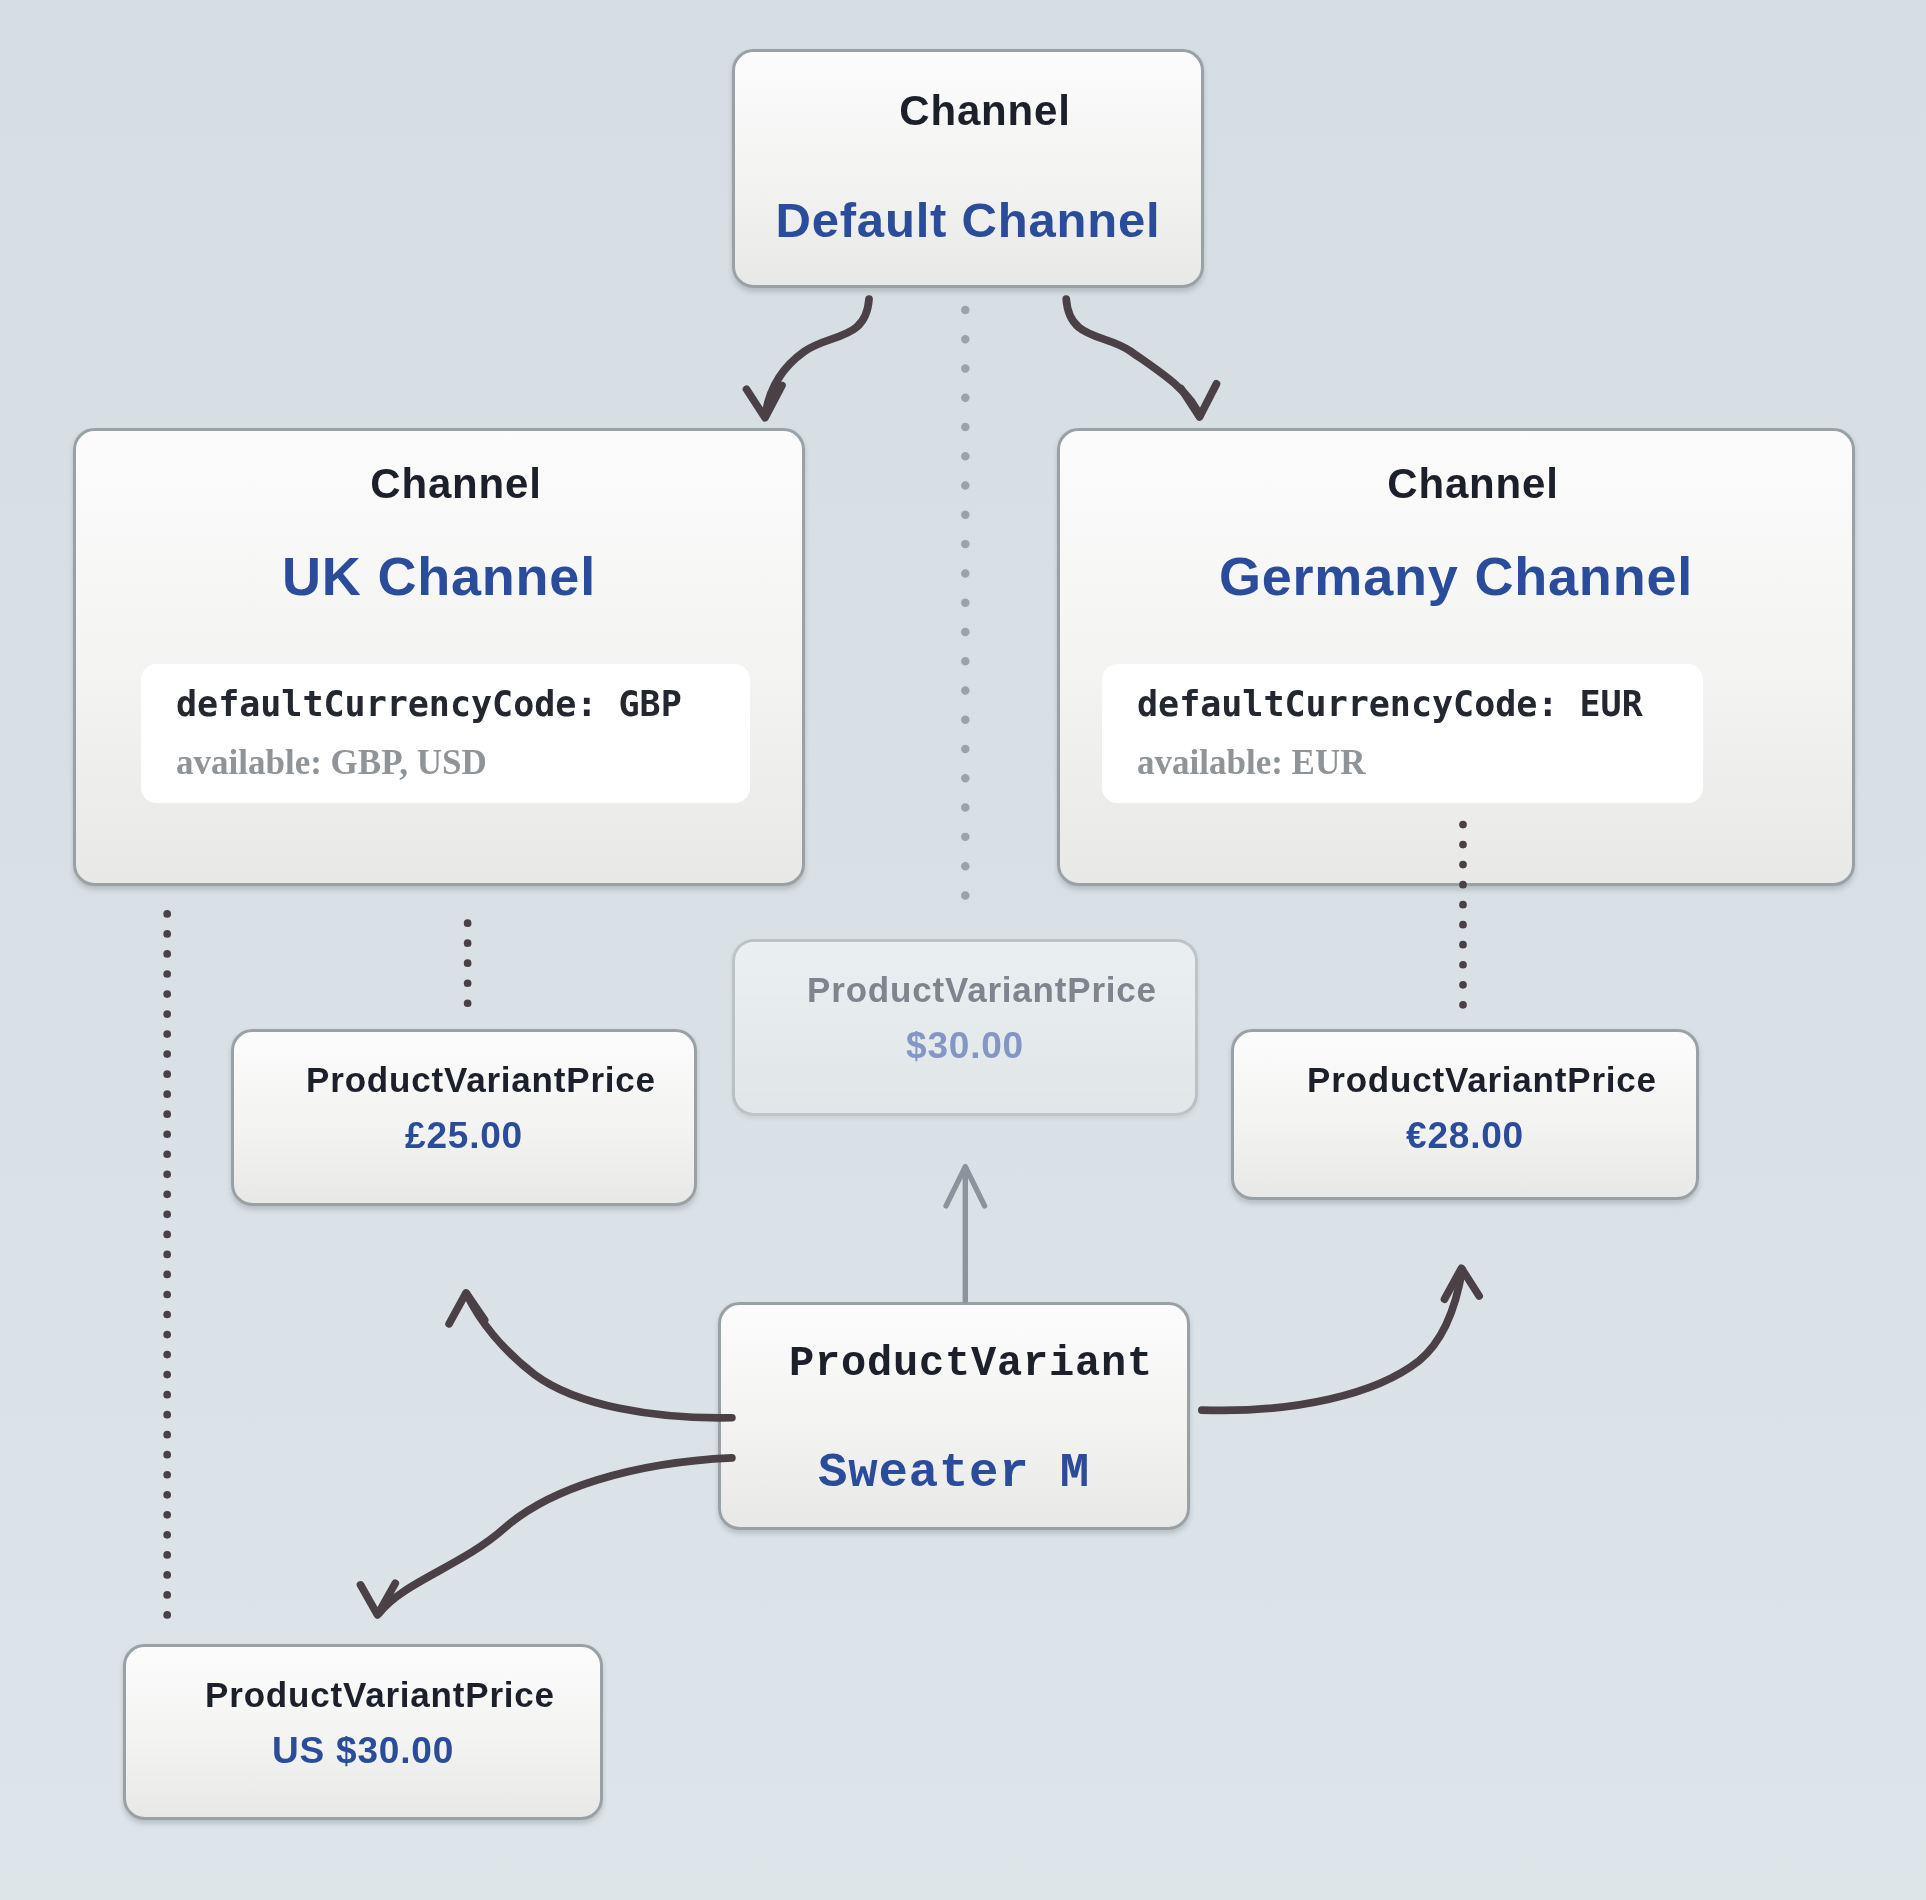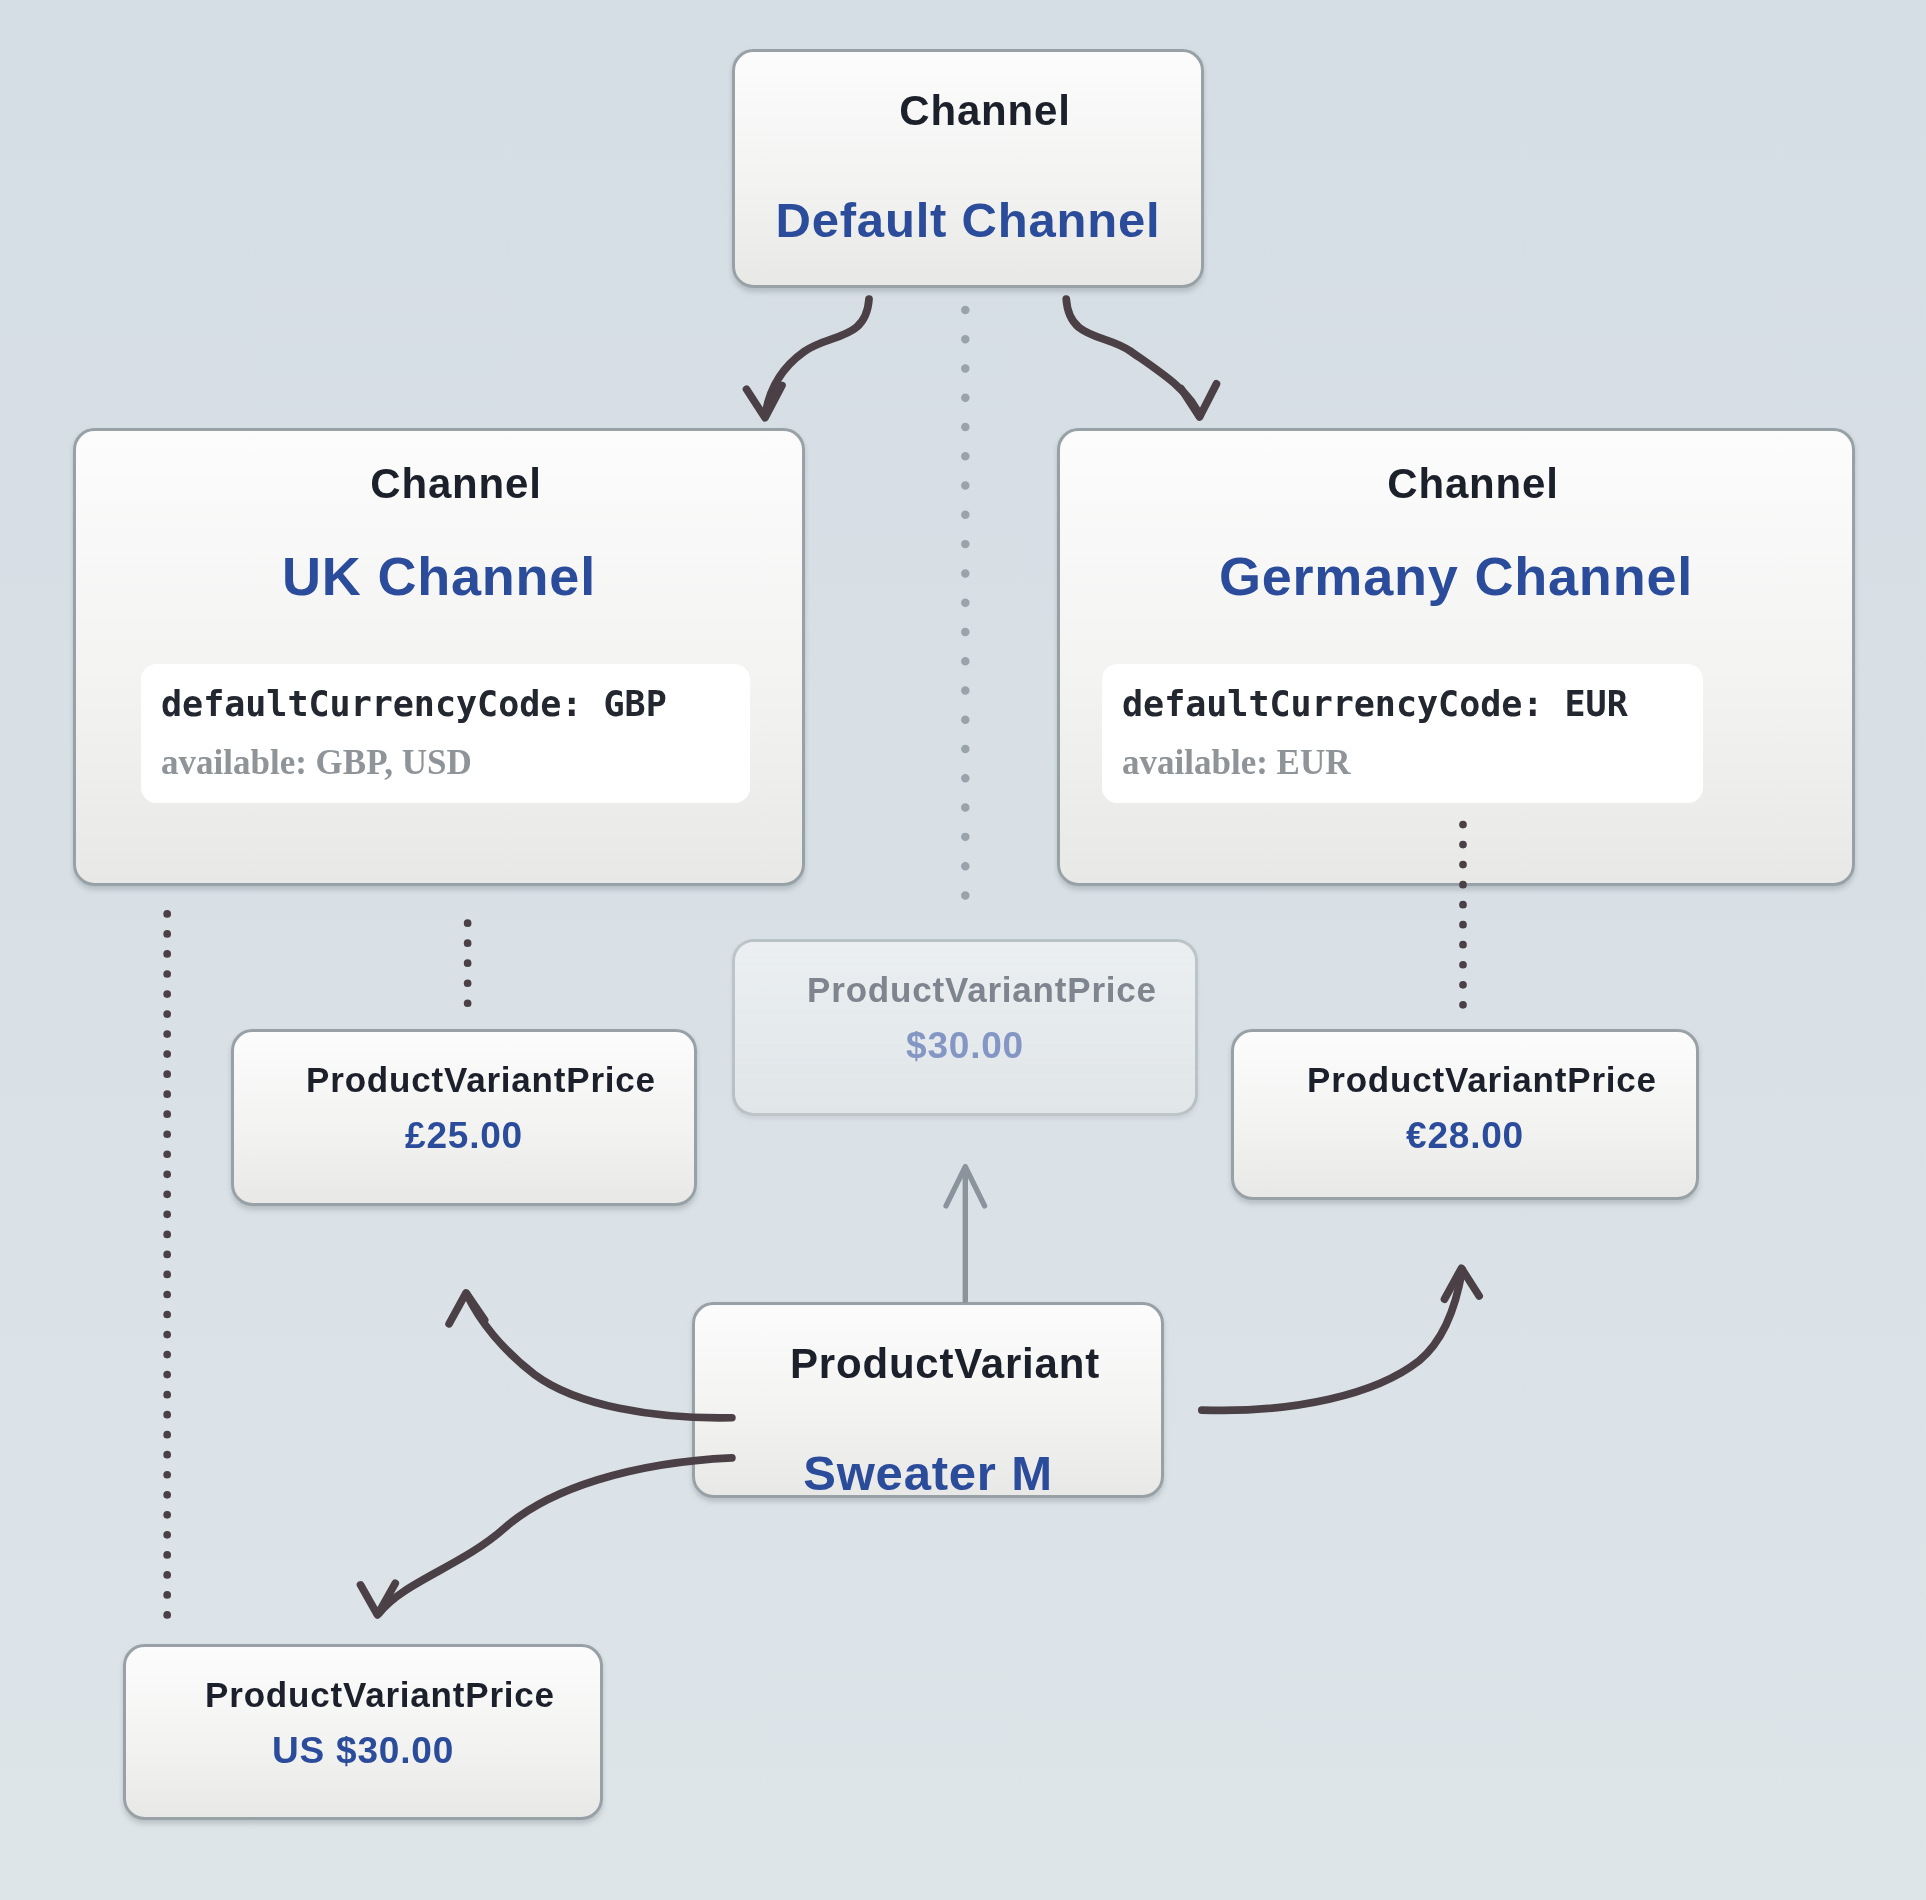--- a/index.html
+++ b/index.html
@@ -22,21 +22,21 @@
   .big .entity{top:35px;font-size:42px;}
   .big .name{top:140px;font-size:49px;}
   .channel .entity{top:29px;font-size:42px;}
   .channel .name{top:114px;font-size:54px;}
   .price .entity{top:28px;font-size:35px;}
   .price .value{position:absolute;left:0;right:0;top:83px;font-size:37px;font-weight:bold;color:var(--accent-blue);letter-spacing:0.8px;}
   .codebox{
     position:absolute;top:233px;height:139px;
     background:#ffffff;border-radius:15.4px;
     display:flex;flex-direction:column;justify-content:center;gap:18.5px;
-    padding:0 20px;box-sizing:border-box;text-align:left;
+    padding:0 35px;box-sizing:border-box;text-align:left;
     font-family:"DejaVu Sans Mono","Liberation Mono",monospace;
     font-size:35px;font-weight:bold;white-space:nowrap;
   }
   .code1{color:var(--code-dark);}
   .code2{color:var(--code-gray);font-family:Liberation Serif, serif;}
   .faded{
     background:linear-gradient(180deg,rgba(250,251,251,.55),rgba(233,235,234,.45));
     border-color:rgba(152,162,166,.55);
     box-shadow:0 2.3px 3.9px rgba(96,106,112,.12);
   }
@@ -80,21 +80,21 @@
   <div class="node price" id="node-uk-price" style="left:231px;top:1029px;width:466px;height:177px;">
     <div class="entity">ProductVariantPrice</div>
     <div class="value">£25.00</div>
   </div>
 
   <div class="node price" id="node-germany-price" style="left:1231px;top:1029px;width:468px;height:171px;">
     <div class="entity">ProductVariantPrice</div>
     <div class="value">€28.00</div>
   </div>
 
-  <div class="node big" id="node-product-variant" style="left:692px;top:1302px;width:472px;height:196px;">
+  <div class="node big" id="node-product-variant" style="left:718px;top:1302px;width:472px;height:228px;font-family:Liberation Mono, monospace;">
     <div class="entity">ProductVariant</div>
     <div class="name">Sweater M</div>
   </div>
 
   <div class="node price" id="node-us-price" style="left:123px;top:1644px;width:480px;height:176px;">
     <div class="entity">ProductVariantPrice</div>
     <div class="value">US $30.00</div>
   </div>
 
   <svg class="connectors" width="1926" height="1901" viewBox="0 0 2500 2467">

